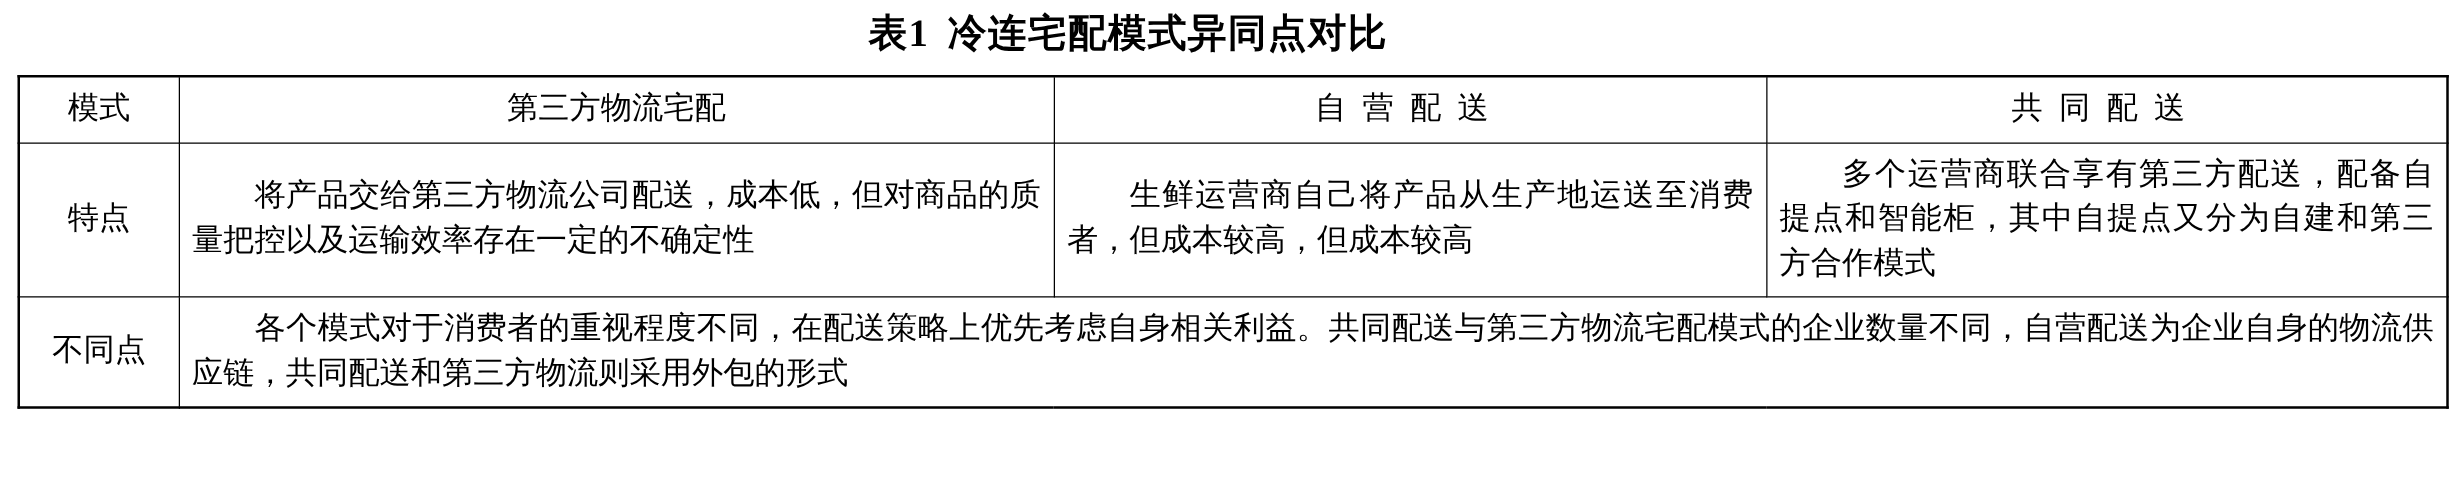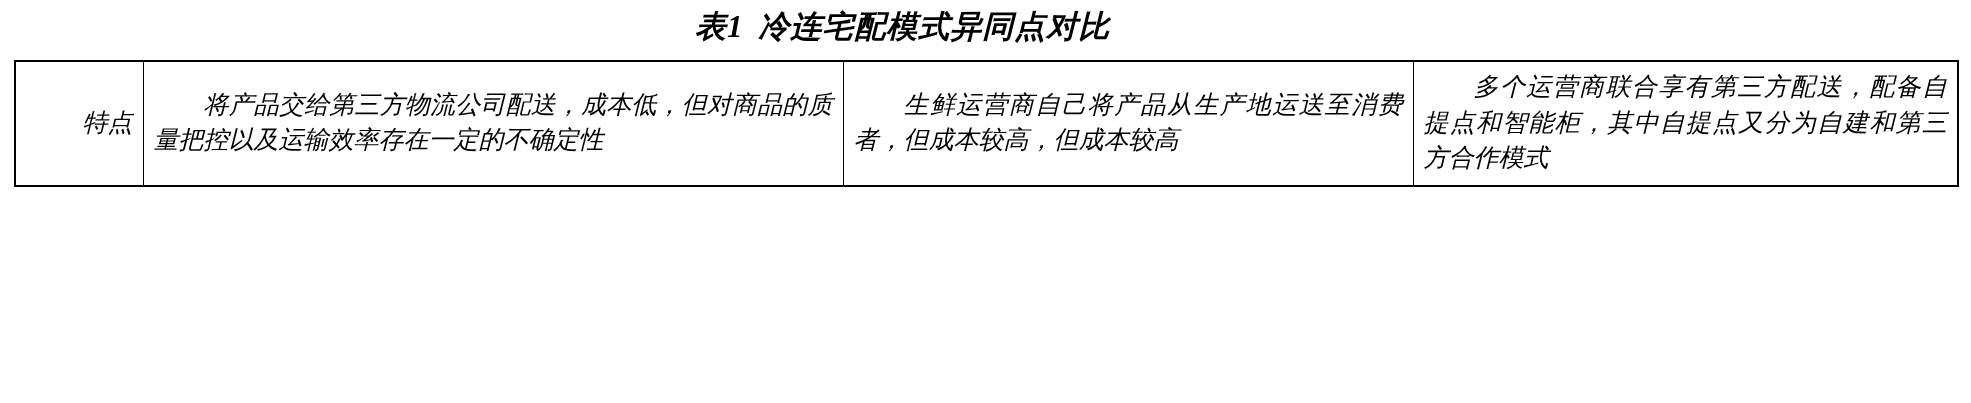--- a/index.html
+++ b/index.html
@@ -12,21 +12,20 @@
     height: 403px;
     font-family: "Liberation Serif", "DejaVu Serif", serif;
     color: #000000;
     overflow: hidden;
   }
   .page {
     width: 1805px;
     height: 403px;
     position: relative;
     box-sizing: border-box;
-    font-style: italic;
   }
   .table-title {
     text-align: center;
     font-size: 31px;
     font-weight: bold;
     letter-spacing: 1px;
     padding-top: 6px;
     padding-bottom: 12px;
     font-family: "Liberation Serif", "DejaVu Serif", serif;
   }
@@ -70,21 +69,21 @@
     text-align: justify;
     text-justify: inter-ideograph;
     text-indent: 2em;
     margin-left: 16px;
   }
   .cell-body-mid {
     text-align: justify;
     text-justify: inter-ideograph;
     text-indent: 2em;
   }
-  .row-feat td.col-label { text-align: right; }
+  .row-feat td.col-label { text-align: center; }
   .row-same td.cell-body,
   .row-diff td.cell-body { text-indent: 2em; }
 </style>
 </head>
 <body>
 
 <div class="page">
 
   <div class="table-title">
     <span class="title-num">表1</span>
@@ -93,23 +92,33 @@
 
   <div class="table-wrap">
     <table class="cmp">
       <colgroup>
         <col style="width:128px">
         <col style="width:700px">
         <col style="width:570px">
         <col style="width:545px">
       </colgroup>
       <tbody>
+        <tr class="hdr">
+          <td class="col-label">模式</td>
+          <td>第三方物流宅配</td>
+          <td class="spaced">自营配送</td>
+          <td class="spaced">共同配送</td>
+        </tr>
         <tr class="row-feat">
           <td class="col-label">特点</td>
           <td class="cell-body">将产品交给第三方物流公司配送，成本低，但对商品的质量把控以及运输效率存在一定的不确定性</td>
           <td class="cell-body-mid">生鲜运营商自己将产品从生产地运送至消费者，但成本较高，但成本较高</td>
           <td class="cell-body-mid">多个运营商联合享有第三方配送，配备自提点和智能柜，其中自提点又分为自建和第三方合作模式</td>
+        </tr>
+        <tr class="row-diff">
+          <td class="col-label">不同点</td>
+          <td class="cell-body" colspan="3">各个模式对于消费者的重视程度不同，在配送策略上优先考虑自身相关利益。共同配送与第三方物流宅配模式的企业数量不同，自营配送为企业自身的物流供应链，共同配送和第三方物流则采用外包的形式</td>
         </tr>
       </tbody>
     </table>
   </div>
 
 </div>
 
 </body></html>

